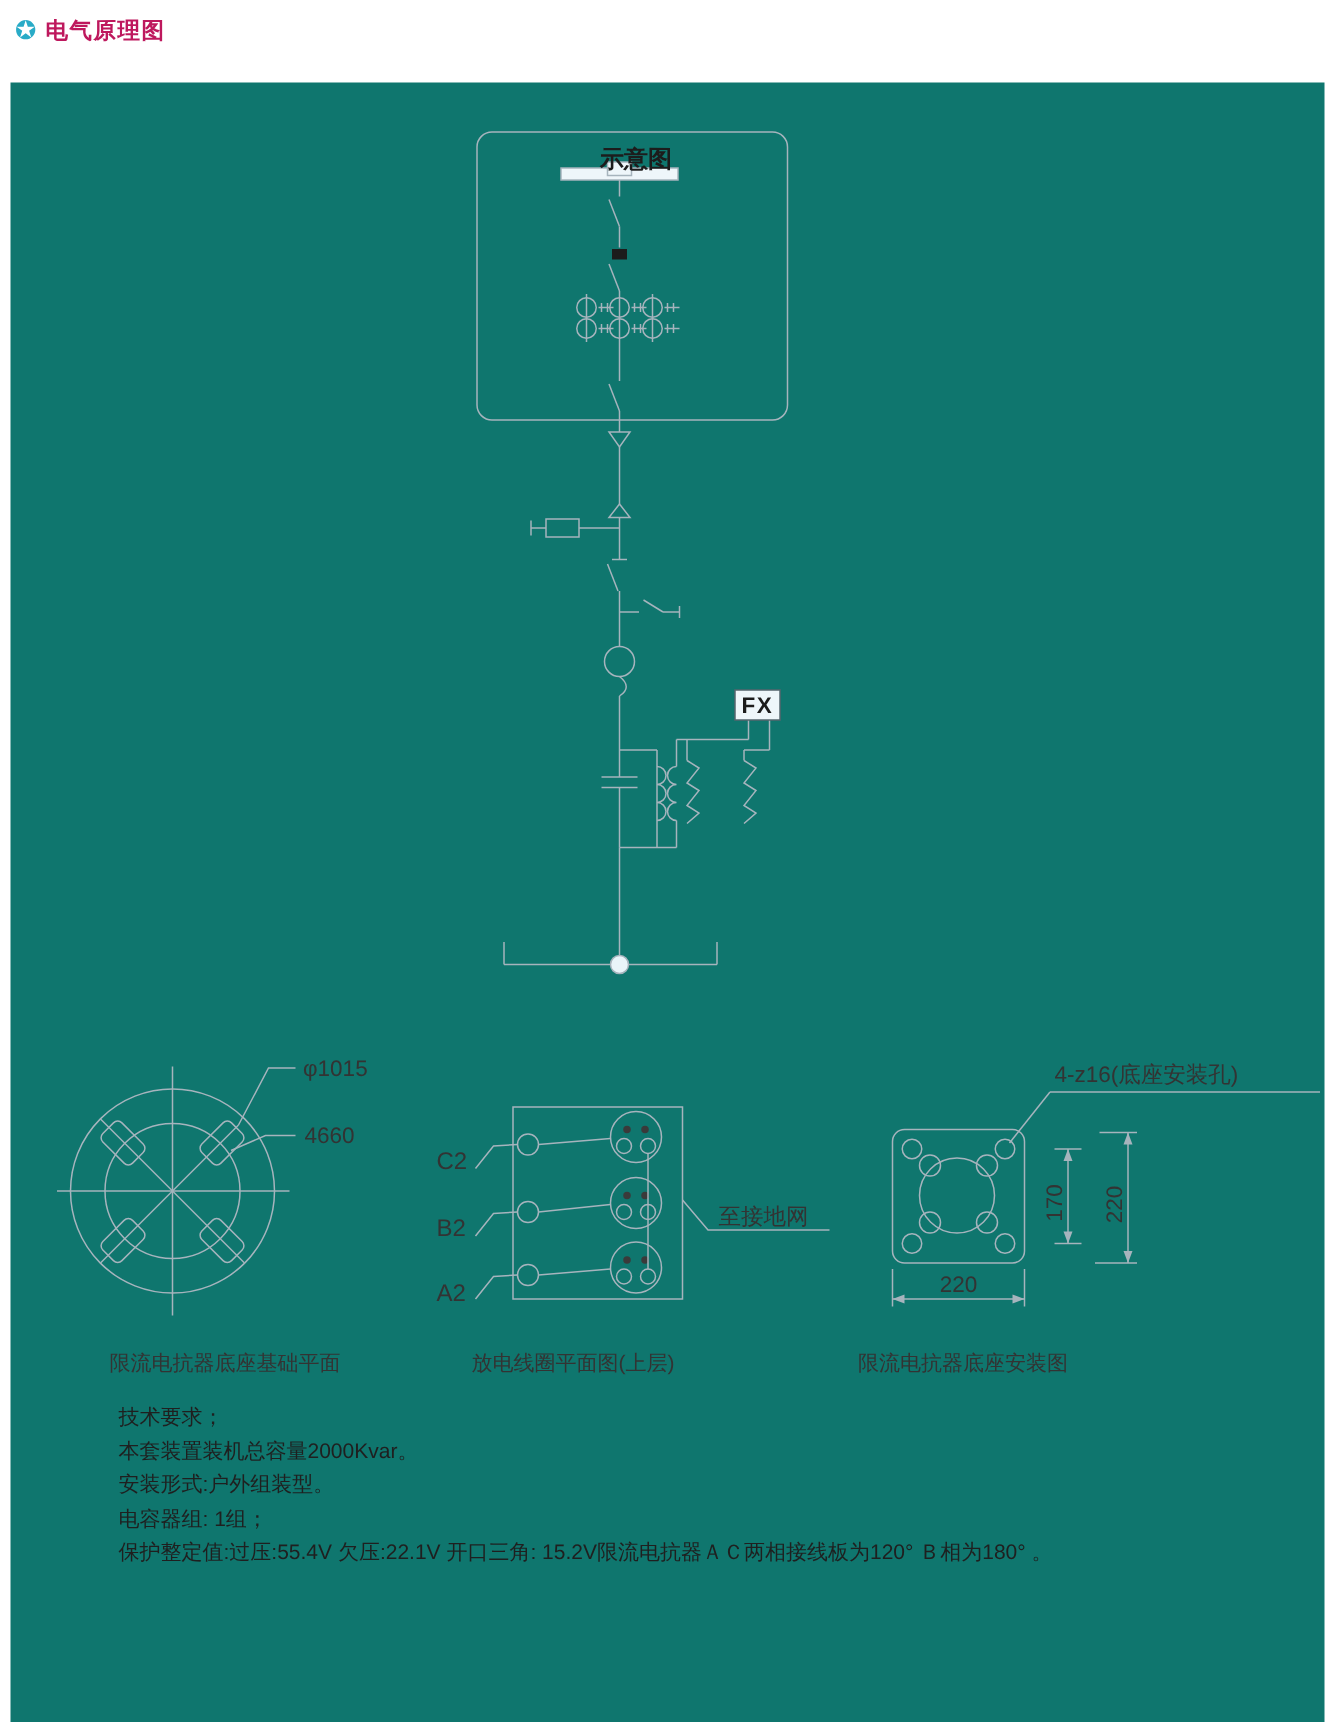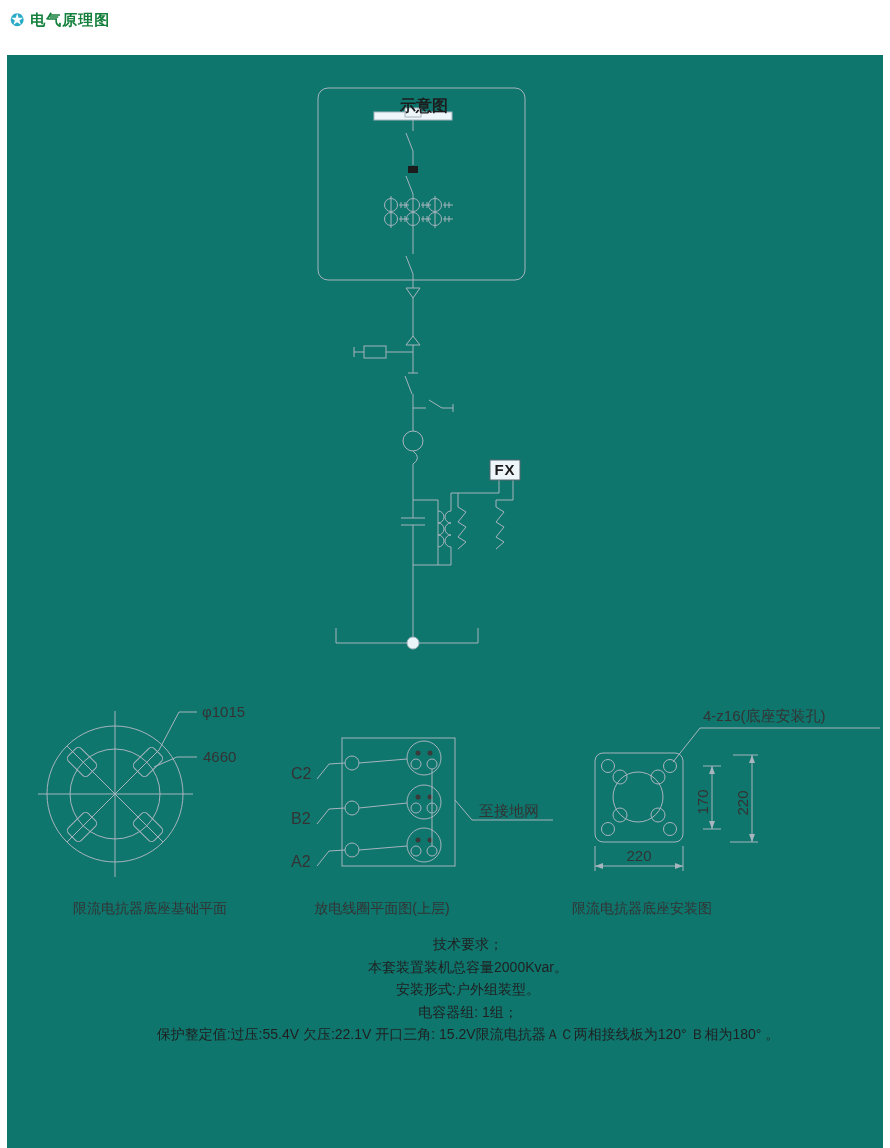--- a/index.html
+++ b/index.html
@@ -1,28 +1,28 @@
 <!DOCTYPE html>
 <html><head>
 <meta charset="utf-8">
 <style>
   html,body{margin:0;padding:0;background:#ffffff;width:890px;height:1148px;overflow:hidden;
     font-family:"Liberation Sans","DejaVu Sans",sans-serif;}
   .page{position:relative;width:890px;height:1148px;background:#ffffff;}
   .hdr{position:absolute;left:10px;top:11px;display:flex;align-items:center;gap:6px;}
   .hdr .ic{color:#29abc7;font-size:17px;line-height:1;}
-  .hdr .tt{color:#15803d;font-size:15px;font-weight:bold;letter-spacing:1px;}
+  .hdr .tt{color:#be185d;font-size:15px;font-weight:bold;letter-spacing:1px;}
   .panel{position:absolute;left:7px;top:55px;width:876px;height:1093px;background:#0f766e;}
   svg{position:absolute;left:0;top:0;}
   svg text{font-family:"Liberation Sans","DejaVu Sans",sans-serif;fill:#333;}
   .t16{font-size:16px;}
   .t15{font-size:15px;}
   .t14{font-size:14px;}
   .bold{font-weight:bold;fill:#1c1c1c;}
-  .tech{position:absolute;left:61px;top:878px;width:800px;color:#1f1f1f;font-size:14px;line-height:22.5px;text-align:center;}
+  .tech{position:absolute;left:72px;top:878px;width:800px;color:#1f1f1f;font-size:14px;line-height:22.5px;}
 </style>
 </head>
 <body>
 
 <div class="page">
 
   <div class="hdr">
     <span class="ic">✪</span>
     <span class="tt">电气原理图</span>
   </div>

